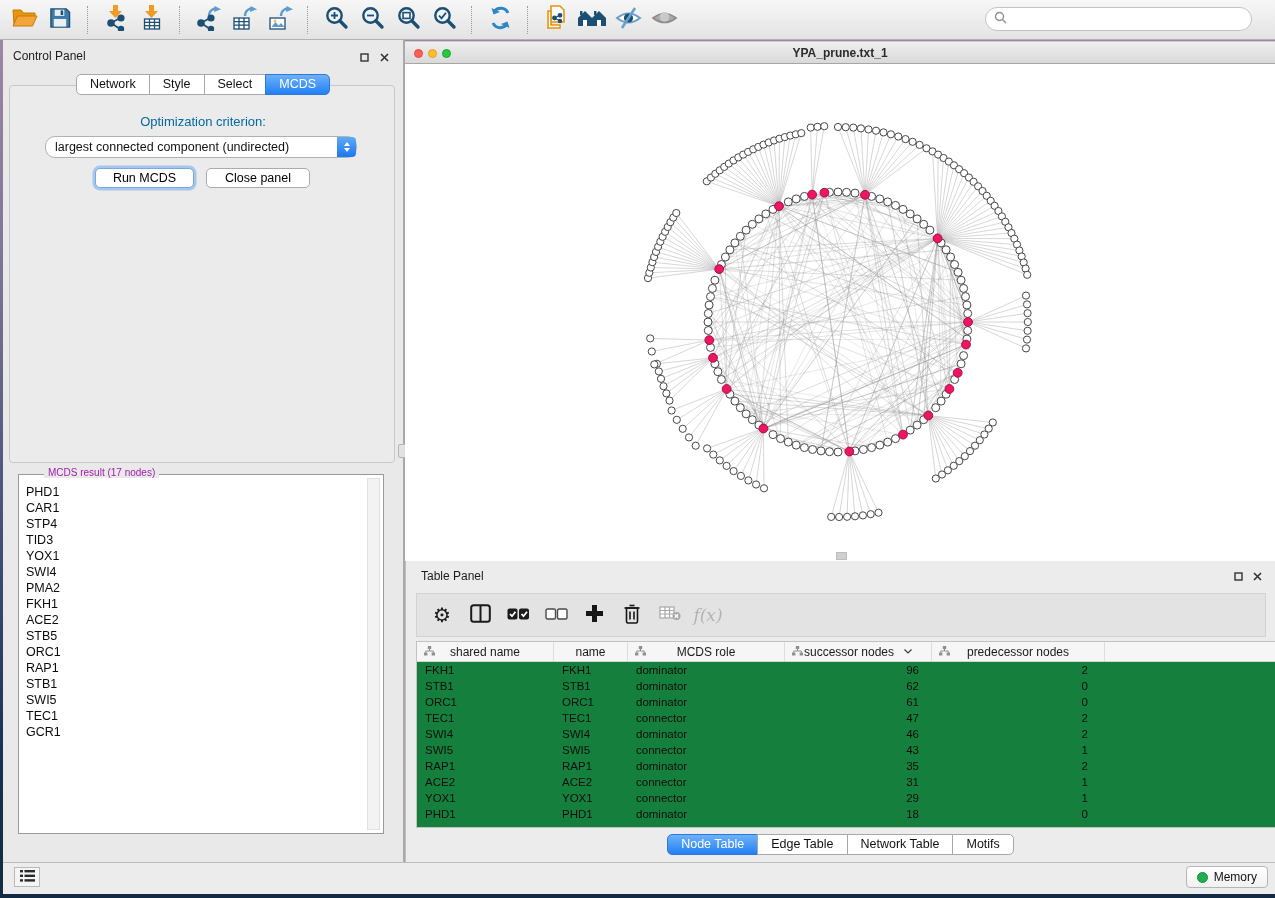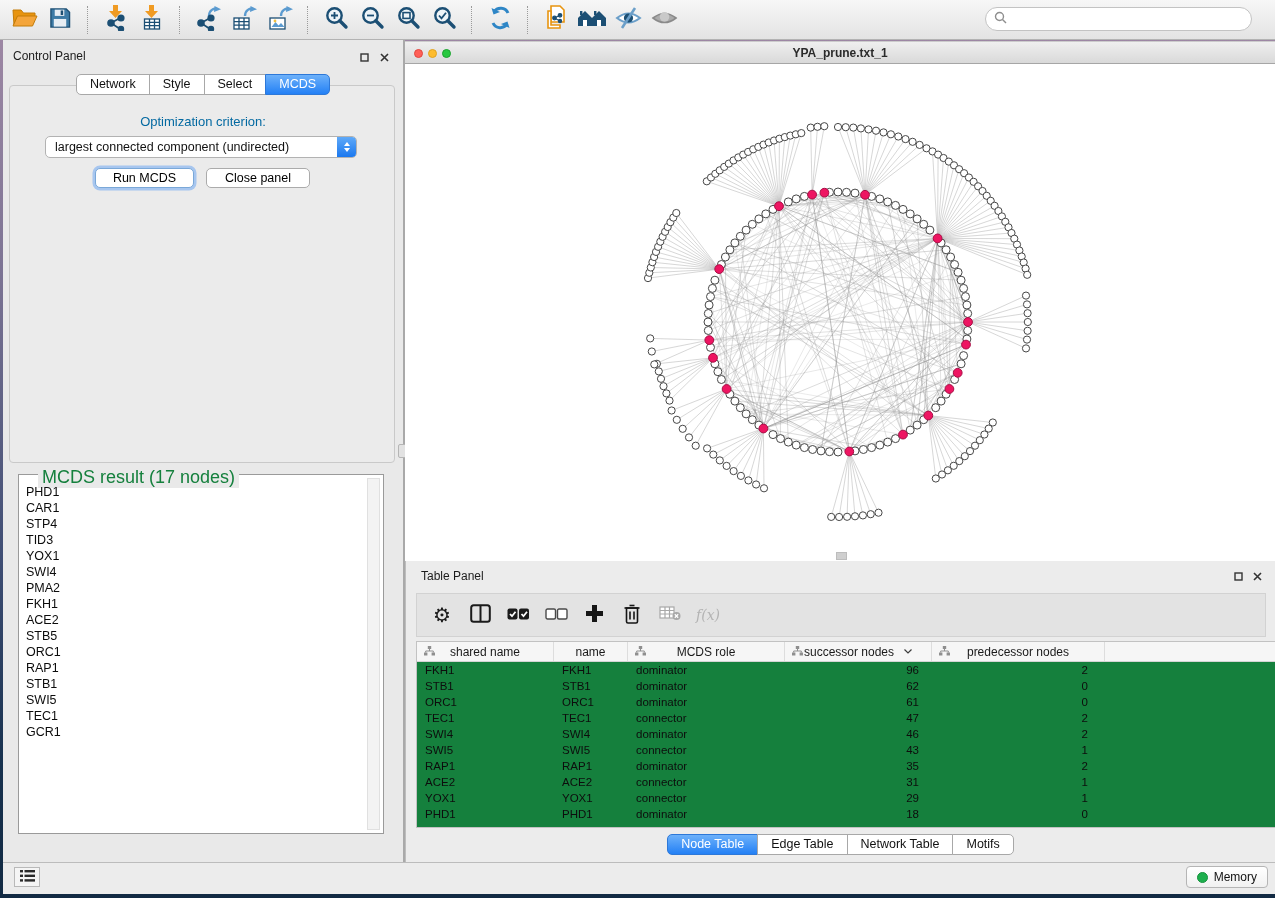--- a/index.html
+++ b/index.html
@@ -21,33 +21,33 @@
   #cp-title{left:10px;top:9px;}
   .winbtn{width:11px;height:11px;display:flex;align-items:center;justify-content:center;}
   #cp-float{right:33px;top:12px;} #cp-close{right:13px;top:12px;}
   #cp-tabs{top:34px;left:0;width:100%;display:flex;justify-content:center;z-index:3;}
   .seg{height:19px;line-height:19px;padding:0 13px;font-size:12.5px;background:#fff;border:1px solid #a8a8a8;margin-left:-1px;color:#111;}
   .seg.first{border-radius:5px 0 0 5px;margin-left:0;}
   .seg.last{border-radius:0 5px 5px 0;}
   .seg.active{background:linear-gradient(#6db1fa,#2380f5);border-color:#2d78d8;color:#fff;}
   #cp-box{left:6px;top:45px;width:386px;height:378px;background:#ebebeb;border:1px solid #c9c9c9;border-radius:4px;box-sizing:border-box;}
   #opt-label{top:74px;left:0;width:100%;text-align:center;font-size:13px;color:#0369a1;}
-  #criterion-select{left:42px;top:96px;width:312px;height:22px;background:#fff;border:1px solid #b2b2b2;border-radius:5px;
+  #criterion-select{left:42px;top:96px;width:312px;height:22px;background:#fff;border:1px solid #b2b2b2;border-radius:10px;
      display:flex;align-items:center;box-sizing:border-box;}
   #criterion-value{flex:1;font-size:12.5px;padding-left:9px;color:#111;white-space:nowrap;}
   #criterion-stepper{width:19px;height:20px;border-radius:0 4px 4px 0;background:linear-gradient(#5fa9f8,#1b78ef);
      display:flex;flex-direction:column;align-items:center;justify-content:center;gap:2px;}
   .arr-up{width:0;height:0;border-left:3.5px solid transparent;border-right:3.5px solid transparent;border-bottom:4px solid #fff;}
   .arr-dn{width:0;height:0;border-left:3.5px solid transparent;border-right:3.5px solid transparent;border-top:4px solid #fff;}
   .cp-btn{height:20px;background:#fff;border:1px solid #ababab;border-radius:5px;font:12.5px "Liberation Sans",sans-serif;
      display:flex;align-items:center;justify-content:center;box-sizing:border-box;}
   #run-btn{left:92px;top:128px;width:99px;border-color:#7aa8d8;box-shadow:0 0 0 2.5px rgba(112,168,242,.55);}
   #closep-btn{left:203px;top:128px;width:104px;}
   #result-box{left:15px;top:434px;width:366px;height:360px;background:#fff;border:1px solid #9a9a9a;box-sizing:border-box;}
-  #result-legend{position:absolute;top:-8px;left:19px;background:#e9e9e9;padding:0 4px;font-size:18px;color:#15803d;}
+  #result-legend{position:absolute;top:-8px;left:25px;background:#e9e9e9;padding:0 4px;font-size:10px;color:#a21caf;}
   #result-list{position:absolute;left:0;top:9px;right:18px;bottom:2px;overflow:hidden;padding-left:7px;}
   .result-item{height:16px;line-height:16px;font-size:12.5px;color:#0c0c0c;}
   #result-scroll{position:absolute;top:3px;right:3px;bottom:3px;width:13px;background:#f3f3f3;border:1px solid #e0e0e0;box-sizing:border-box;}
   
   #v-split{left:403px;top:40px;width:2px;height:822px;background:#a9a9a9;}
   #v-grip{left:398px;top:444px;width:9px;height:14px;background:#e2e2e2;border:1px solid #b5b5b5;border-radius:2px;box-sizing:border-box;}
   #h-grip{left:836px;top:552px;width:11px;height:8px;background:#cfcfcf;border:1px solid #bdbdbd;box-sizing:border-box;}
   
   #net-window{left:405px;top:41px;width:870px;height:520px;}
   #net-titlebar{position:absolute;left:0;top:0;width:100%;height:23px;background:linear-gradient(#efefef,#d9d9d9);
@@ -59,21 +59,21 @@
   #net-title{position:absolute;top:4px;left:0;width:100%;text-align:center;font-size:12px;font-weight:700;color:#2b2b2b;}
   #net-canvas{position:absolute;left:0;top:23px;width:870px;height:497px;background:#fff;}
   
   #table-panel{left:405px;top:561px;width:870px;height:301px;background:#ececec;border-left:1px solid #bdbdbd;box-sizing:border-box;}
   #tp-title{left:15px;top:8px;}
   #tp-float{right:31px;top:10px;} #tp-close{right:12px;top:10px;}
   #tp-toolbar{left:10px;top:32px;width:850px;height:44px;background:#e3e3e3;border:1px solid #d2d2d2;
      display:flex;align-items:center;padding-left:12px;gap:12px;box-sizing:border-box;}
   .tpbtn{width:26px;height:28px;display:flex;align-items:center;justify-content:center;}
   .gear{font-size:20px;color:#1b1b1b;line-height:1;}
-  .fx{font-family:"DejaVu Serif",serif;font-style:italic;font-size:14px;color:#b3b3b3;}
+  .fx{font-family:"DejaVu Serif",serif;font-style:italic;font-size:17px;color:#b3b3b3;}
   #tp-table{left:10px;top:80px;width:992px;height:187px;background:#15803d;border:1px solid #c2c2c2;box-sizing:border-box;overflow:hidden;}
   .t-grid{display:grid;grid-template-columns:137px 74px 157px 147px 173px auto;}
   #t-head{height:20px;background:#f6f6f6;border-bottom:1px solid #d4d4d4;box-sizing:border-box;}
   .h-cell{position:relative;display:flex;align-items:center;justify-content:center;font-size:12px;color:#1a1a1a;
      border-right:1px solid #ddd;height:19px;gap:6px;}
   .h-cell:last-child{border-right:none;}
   .h-cell .hicon{position:absolute;left:7px;top:4px;}
   .h-chev{margin-left:4px;}
   .t-row{height:16px;}
   .t-cell{font-size:11.5px;color:#0d0d0d;line-height:16px;padding-left:8px;white-space:nowrap;}

